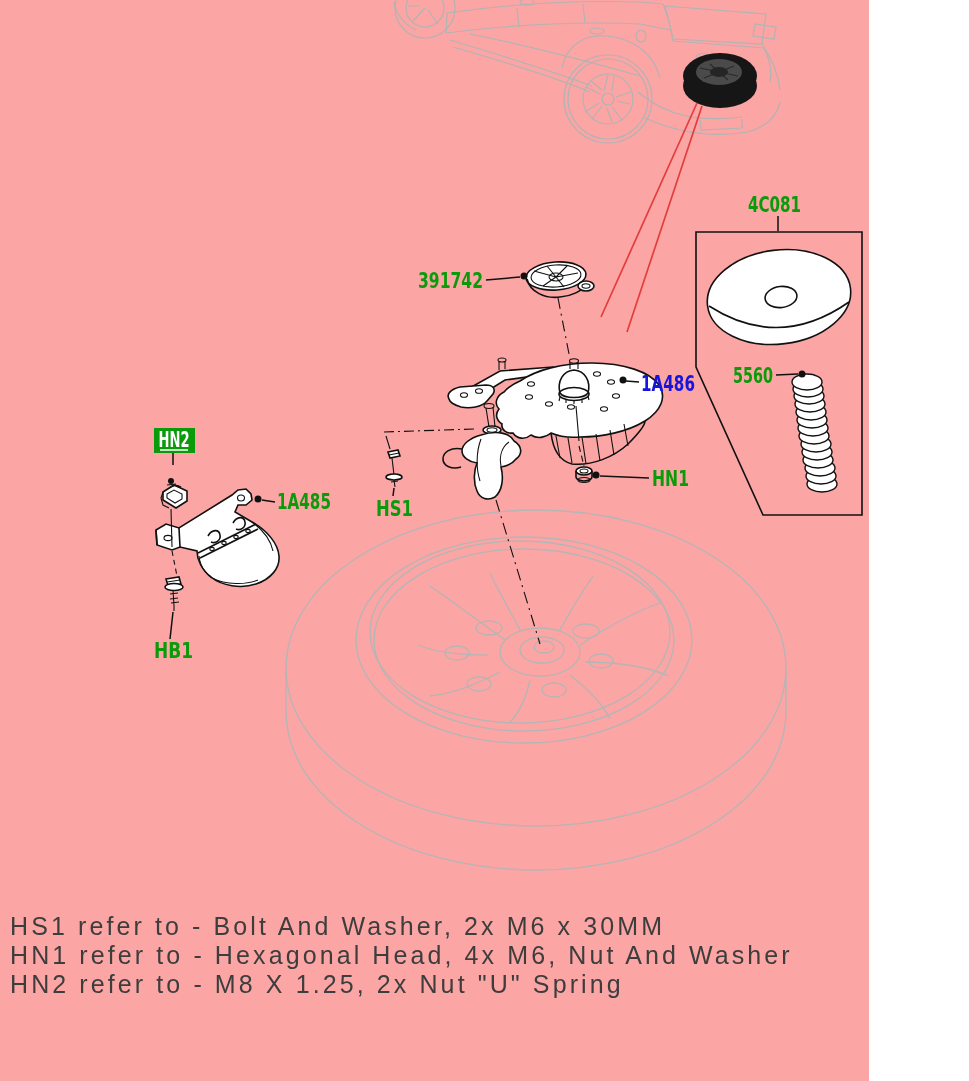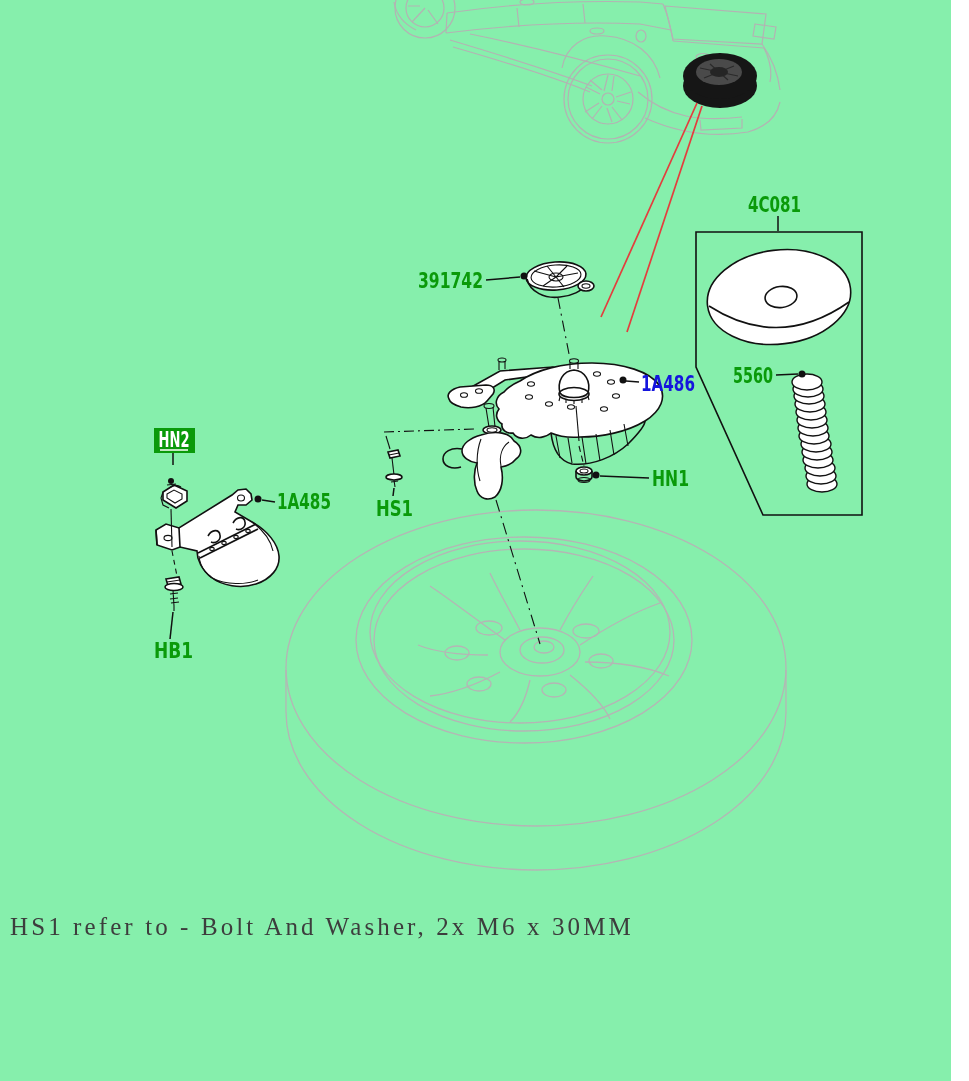--- a/index.html
+++ b/index.html
@@ -1,21 +1,21 @@
 <!DOCTYPE html>
 <html><head>
 <meta charset="utf-8">
 <style>
   html,body{margin:0;padding:0;background:#ffffff;}
-  .stage{position:relative;width:951px;height:1081px;background:#86efac;overflow:hidden;
+  .stage{position:relative;width:869px;height:1081px;background:#fca5a5;overflow:hidden;
          font-family:"DejaVu Sans",sans-serif;}
   .stage svg{position:absolute;left:0;top:0;}
   .part-label{font-family:"DejaVu Sans",sans-serif;font-weight:bold;font-size:21px;}
   .notes{position:absolute;left:10px;top:912px;width:950px;}
-  .note-line{font-family:Liberation Serif, serif;font-size:25px;line-height:29px;
+  .note-line{font-family:Liberation Sans, sans-serif;font-size:25px;line-height:29px;
              letter-spacing:3.1px;color:#3d3d3d;white-space:nowrap;}
   
   .car{stroke:#b3b3b3;stroke-width:1.2;fill:none;}
   .wheelart{stroke:#b5b5b5;stroke-width:1.3;fill:none;}
   .ink{stroke:#111111;stroke-width:1.6;fill:none;}
   .inkf{stroke:#111111;stroke-width:1.6;fill:#ffffff;}
   .thin{stroke:#111111;stroke-width:1.1;fill:none;}
   .leader{stroke:#111111;stroke-width:1.5;fill:none;}
 </style>
 </head>
@@ -275,15 +275,17 @@
 
   <g>
     <rect x="154" y="428" width="41" height="25" fill="#0a9a0a"></rect>
     <text x="174" y="447" text-anchor="middle" textLength="31" lengthAdjust="spacingAndGlyphs" class="part-label" font-size="19" fill="#ffffff">HN2</text>
     <line x1="160" y1="450" x2="188" y2="450" stroke="#ffffff" stroke-width="1.5"></line>
   </g>
 </svg>
 
   <div class="notes">
     <div class="note-line">HS1 refer to - Bolt And Washer, 2x M6 x 30MM</div>
+    <div class="note-line">HN1 refer to - Hexagonal Head, 4x M6, Nut And Washer</div>
+    <div class="note-line">HN2 refer to - M8 X 1.25, 2x Nut "U" Spring</div>
   </div>
 
 </div>
 
 </body></html>

